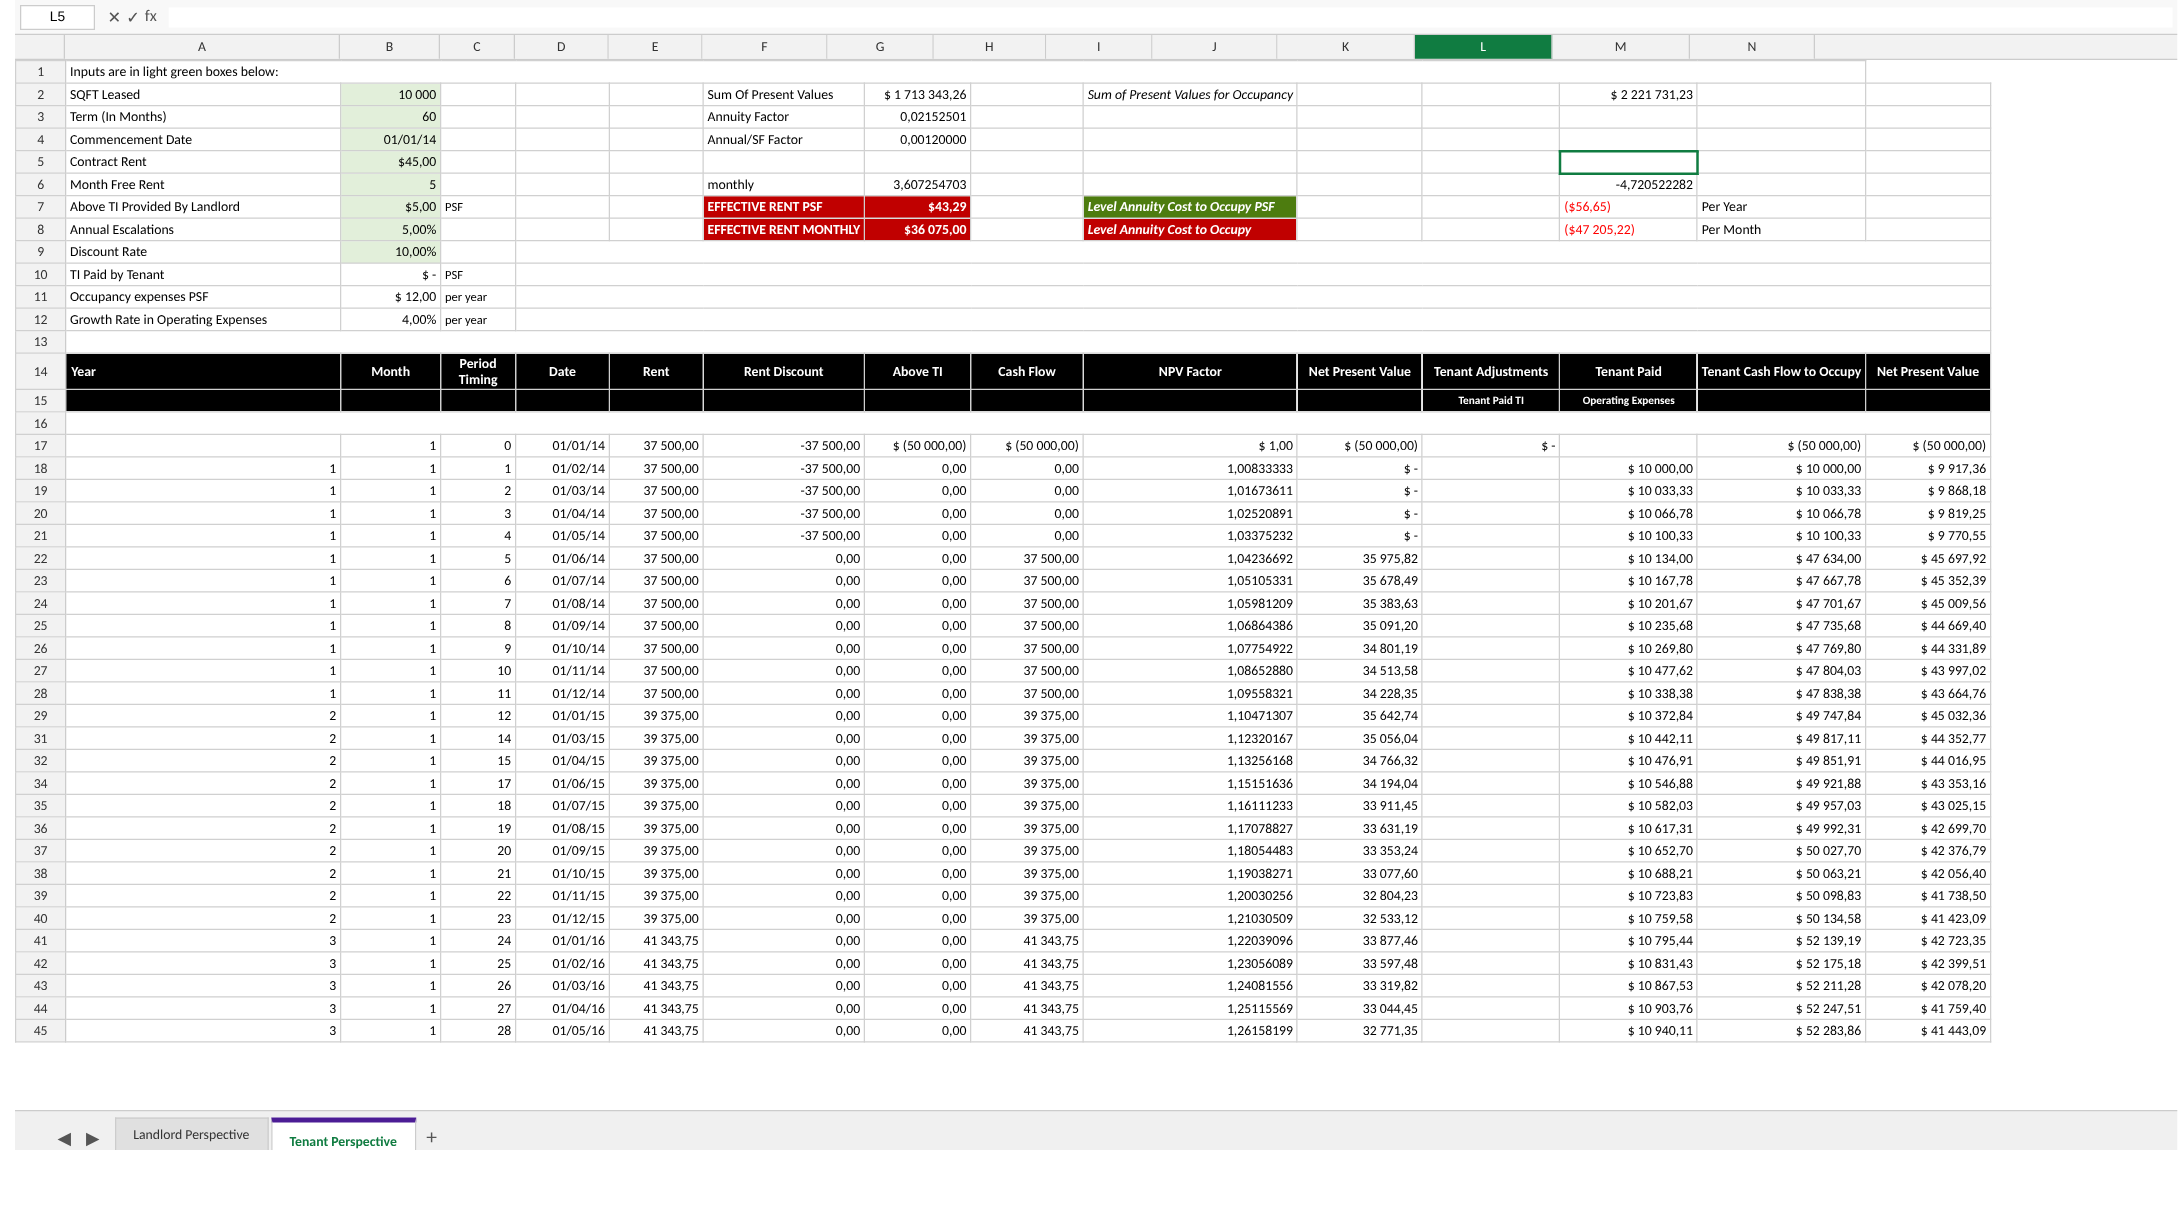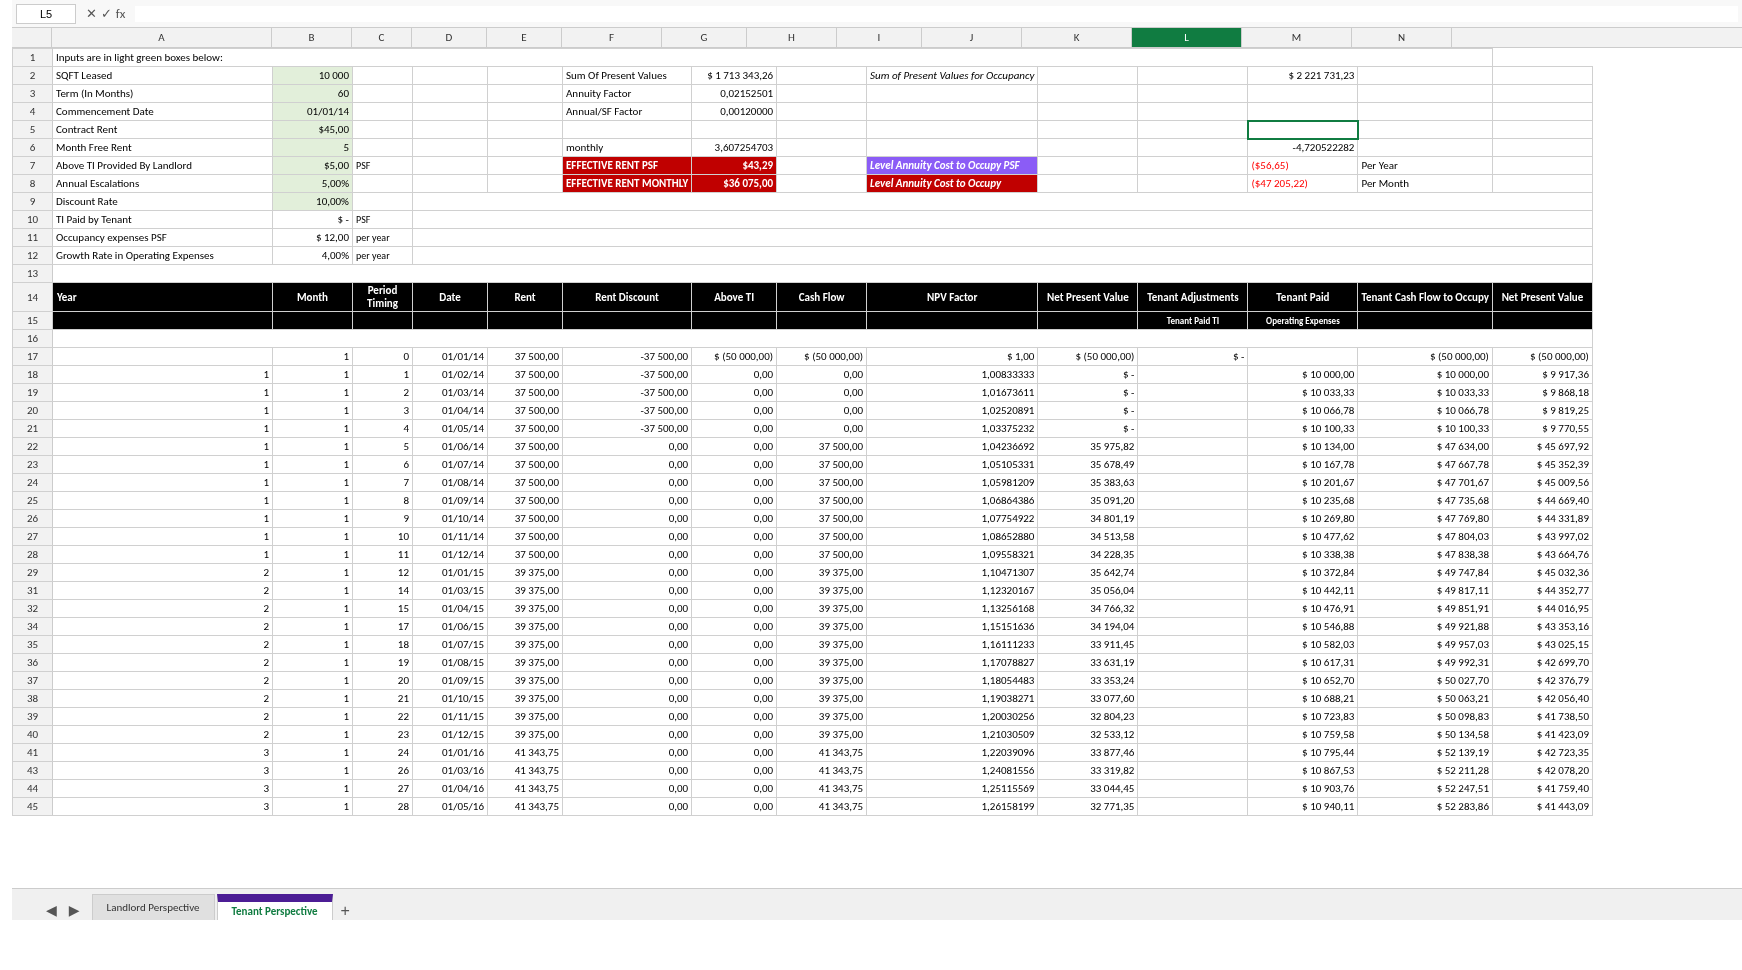--- a/index.html
+++ b/index.html
@@ -49,21 +49,21 @@
     .black-bg { background-color: #000; color: white; font-weight: bold; text-align: center; }
     .bold { font-weight: normal; }
     .right { text-align: right; }
     .selected-cell { border: 2px solid #107c41; background: #fff; }
 
     
     .tab-bar { height: 32px; display: flex; align-items: flex-end; background: #f0f0f0; border-top: 1px solid #ccc; padding-left: 30px; gap: 0; }
     .tab-nav { display: flex; align-items: center; gap: 4px; margin-right: 8px; }
     .tab-nav-btn { background: none; border: none; cursor: pointer; color: #555; font-size: 14px; padding: 2px 4px; }
     .tab { height: 26px; padding: 0 14px; display: flex; align-items: center; font-size: 11px; cursor: pointer; border: 1px solid #ccc; border-bottom: none; background: #e0e0e0; color: #333; margin-right: 2px; }
-    .tab.active { background: white; color: #107c41; font-weight: bold; border-top: 8px solid #4c1d95; }
+    .tab.active { background: white; color: #107c41; font-weight: bold; border-top: 4px solid #4c1d95; align-items: flex-end; }
     .tab-add { background: none; border: none; cursor: pointer; font-size: 16px; color: #555; padding: 0 6px; }
 
     
     .grid-wrapper::-webkit-scrollbar { width: 12px; height: 12px; }
     .grid-wrapper::-webkit-scrollbar-track { background: #f1f1f1; }
     .grid-wrapper::-webkit-scrollbar-thumb { background: #ccc; }
   </style>
 </head>
 <body>
 
@@ -200,21 +200,21 @@
         <tr>
           <td class="row-num">7</td>
           <td class="col-A">Above TI Provided By Landlord</td>
           <td class="col-B light-green right">$5,00</td>
           <td class="col-C" style="font-size:10px">PSF</td>
           <td class="col-D"></td>
           <td class="col-E"></td>
           <td class="col-F red-bg">EFFECTIVE RENT PSF</td>
           <td class="col-G red-bg right">$43,29</td>
           <td class="col-H"></td>
-          <td class="col-I" style="background:#8b5cf6;color:white;font-weight:bold">Level Annuity Cost to Occupy PSF</td>
+          <td class="col-I" style="background:#4d7c0f;color:white;font-weight:bold">Level Annuity Cost to Occupy PSF</td>
           <td class="col-J"></td>
           <td class="col-K"></td>
           <td class="col-L" style="color:red">($56,65)</td>
           <td class="col-M">Per Year</td>
           <td class="col-N"></td>
         </tr>
 
         <tr>
           <td class="row-num">8</td>
           <td class="col-A">Annual Escalations</td>
@@ -699,20 +699,37 @@
           <td class="right">0,00</td>
           <td class="right">41 343,75</td>
           <td class="right">1,22039096</td>
           <td class="right">33 877,46</td>
           <td></td>
           <td class="right">$ 10 795,44</td>
           <td class="right">$ 52 139,19</td>
           <td class="right">$ 42 723,35</td>
         </tr>
         <tr>
+          <td class="row-num">42</td>
+          <td class="right">3</td>
+          <td class="right">1</td>
+          <td class="right">25</td>
+          <td class="right">01/02/16</td>
+          <td class="right">41 343,75</td>
+          <td class="right">0,00</td>
+          <td class="right">0,00</td>
+          <td class="right">41 343,75</td>
+          <td class="right">1,23056089</td>
+          <td class="right">33 597,48</td>
+          <td></td>
+          <td class="right">$ 10 831,43</td>
+          <td class="right">$ 52 175,18</td>
+          <td class="right">$ 42 399,51</td>
+        </tr>
+        <tr>
           <td class="row-num">43</td>
           <td class="right">3</td>
           <td class="right">1</td>
           <td class="right">26</td>
           <td class="right">01/03/16</td>
           <td class="right">41 343,75</td>
           <td class="right">0,00</td>
           <td class="right">0,00</td>
           <td class="right">41 343,75</td>
           <td class="right">1,24081556</td>

